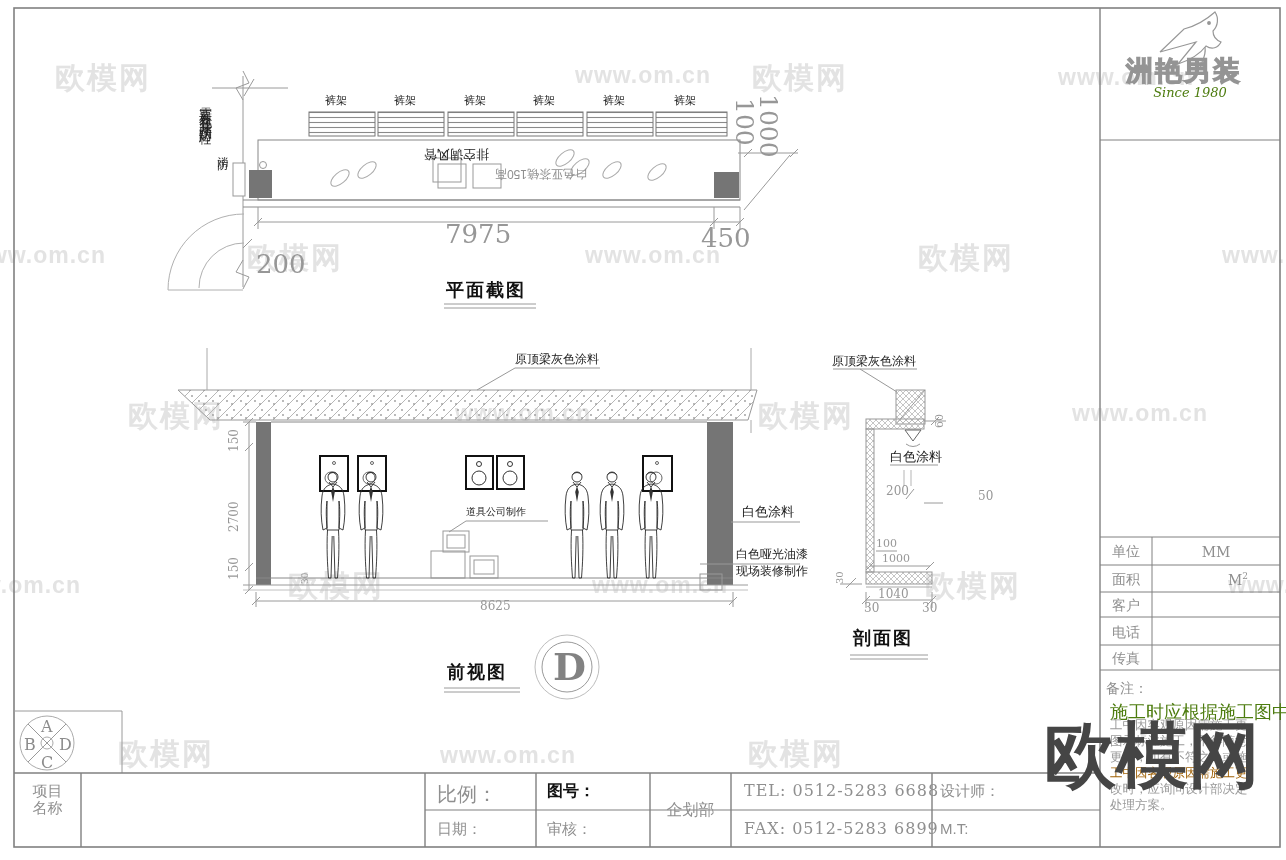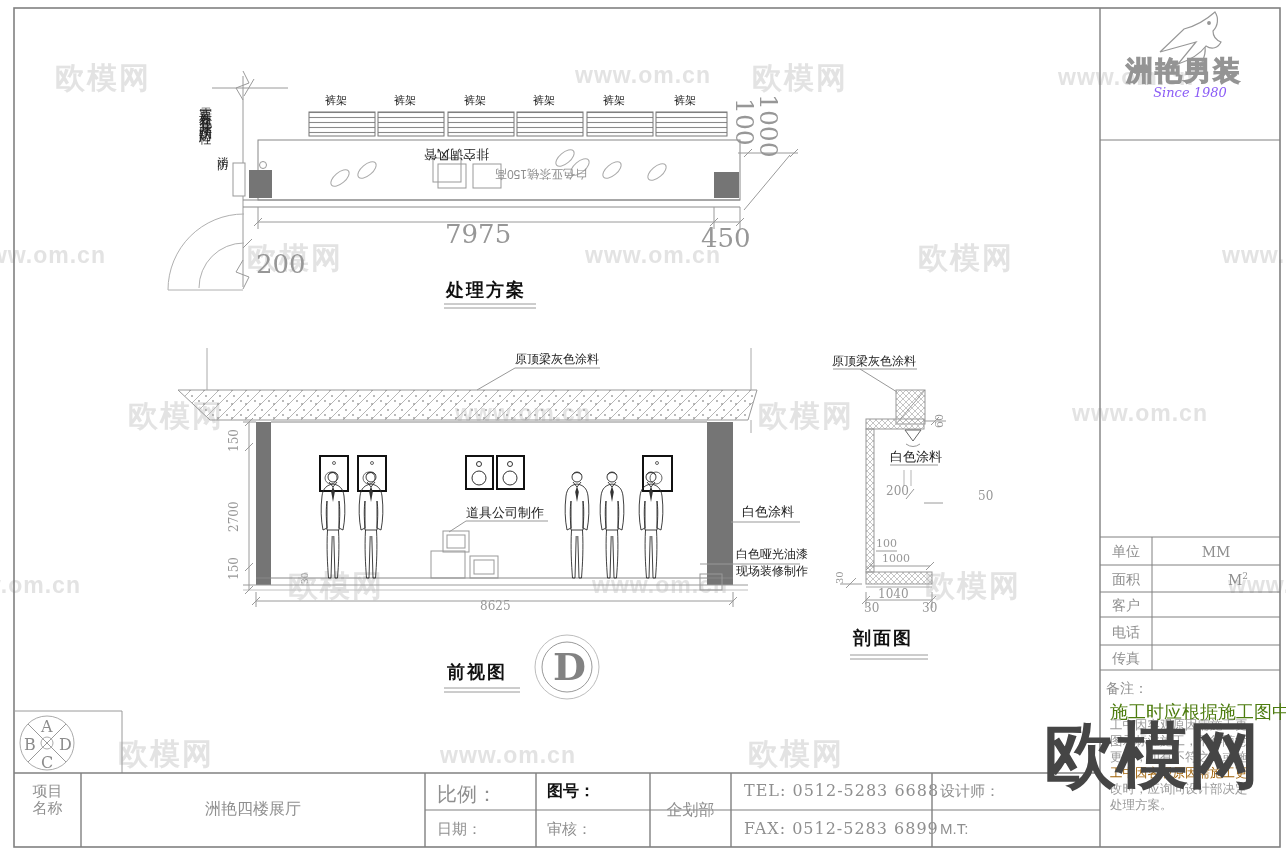--- a/index.html
+++ b/index.html
@@ -16,21 +16,21 @@
   .layer{position:absolute;left:0;top:0;z-index:2;}
   .txt{z-index:3;}
   .r180{transform:rotate(180deg);}
   .r90{transform:rotate(90deg);transform-origin:left top;}
   .rm90{transform:rotate(-90deg);transform-origin:left top;}
   .vtext{writing-mode:vertical-rl;letter-spacing:3px;}
   .title{font-size:18px;font-weight:bold;color:#111;letter-spacing:2px;}
   .bigwm{position:absolute;z-index:6;font-size:72px;font-weight:bold;color:#454545;letter-spacing:0px;
          font-family:"Liberation Sans",sans-serif;}
   .logoname{font-size:27px;font-weight:bold;color:#fff;-webkit-text-stroke:1.2px #949494;letter-spacing:2px;}
-  .since{font-family:"DejaVu Serif",serif;font-style:italic;color:#8b5cf6;font-size:13px;}
+  .since{font-family:"DejaVu Serif",serif;font-style:italic;color:#4d7c0f;font-size:13px;}
   sup{font-size:9px;}
 </style>
 </head>
 <body>
 
 <div id="sheet">
 
   <span class="wm cn" style="left:55px;top:58px">欧模网</span>
   <span class="wm url" style="left:575px;top:62px">www.om.cn</span>
   <span class="wm cn" style="left:752px;top:58px">欧模网</span>
@@ -314,24 +314,24 @@
   <div class="t txt cjk lbl" style="left:533px;top:94px;font-size:11px">裤架</div>
   <div class="t txt cjk lbl" style="left:603px;top:94px;font-size:11px">裤架</div>
   <div class="t txt cjk lbl" style="left:674px;top:94px;font-size:11px">裤架</div>
   <div class="t txt cjk lbl r180" style="left:424px;top:146px;font-size:13px">排空调风管</div>
   <div class="t txt cjk gray r180" style="left:495px;top:166px;font-size:12px">白色亚茶镜150高</div>
   <div class="t txt dim" style="left:445px;top:220px;font-size:26px">7975</div>
   <div class="t txt dim" style="left:701px;top:224px;font-size:26px">450</div>
   <div class="t txt dim" style="left:256px;top:250px;font-size:26px">200</div>
   <div class="t txt dim r90" style="left:758px;top:98px;font-size:25px">100</div>
   <div class="t txt dim r90" style="left:782px;top:94px;font-size:25px">1000</div>
-  <div class="t txt cjk title" style="left:446px;top:280px">处理方案</div>
+  <div class="t txt cjk title" style="left:446px;top:280px">平面截图</div>
 
   <div class="t txt cjk lbl" style="left:515px;top:353px;font-size:12px">原顶梁灰色涂料</div>
-  <div class="t txt cjk lbl" style="left:466px;top:506px;font-size:13px">道具公司制作</div>
+  <div class="t txt cjk lbl" style="left:466px;top:506px;font-size:10px">道具公司制作</div>
   <div class="t txt cjk lbl" style="left:742px;top:505px;font-size:13px">白色涂料</div>
   <div class="t txt cjk lbl" style="left:736px;top:548px;font-size:12px">白色哑光油漆</div>
   <div class="t txt cjk lbl" style="left:736px;top:565px;font-size:12px">现场装修制作</div>
   <div class="t txt dim rm90" style="left:228px;top:452px;font-size:12px">150</div>
   <div class="t txt dim rm90" style="left:228px;top:532px;font-size:12px">2700</div>
   <div class="t txt dim rm90" style="left:228px;top:580px;font-size:12px">150</div>
   <div class="t txt dim rm90" style="left:300px;top:584px;font-size:9px">30</div>
   <div class="t txt dim" style="left:480px;top:600px;font-size:12px">8625</div>
   <div class="t txt cjk title" style="left:447px;top:662px">前视图</div>
   <div class="t txt dim" style="left:553px;top:645px;font-size:38px;font-weight:bold;color:#828282">D</div>
@@ -367,21 +367,20 @@
   <div class="t txt cjk gray" style="left:1106px;top:680px;font-size:14px">备注：</div>
   <div class="t txt cjk" style="left:1110px;top:702px;font-size:18px;color:#4d7c0f">施工时应根据施工图中</div>
   <div class="t txt cjk" style="left:1110px;top:718px;font-size:12.5px;color:#9a9a9a">工中因客观原因需施工更</div>
   <div class="t txt cjk" style="left:1110px;top:734px;font-size:12.5px;color:#9a9a9a">图示标注施工，不得随意</div>
   <div class="t txt cjk" style="left:1110px;top:750px;font-size:12.5px;color:#9a9a9a">更改，如有不符之处或施</div>
   <div class="t txt cjk" style="left:1110px;top:766px;font-size:12.5px;color:#a16207">工中因客观原因需施工更</div>
   <div class="t txt cjk" style="left:1110px;top:782px;font-size:12.5px;color:#9a9a9a">改时，应询问设计部决定</div>
   <div class="t txt cjk" style="left:1110px;top:798px;font-size:12.5px;color:#9a9a9a">处理方案。</div>
 
   <div class="t txt cjk gray" style="left:14px;top:782px;width:67px;text-align:center;font-size:15px"><span>项目</span><br><span>名称</span></div>
-  <div class="t txt cjk gray" style="left:81px;top:800px;width:344px;text-align:center;font-size:16px">洲艳四楼展厅</div>
   <div class="t txt cjk gray" style="left:437px;top:783px;font-size:20px">比例：</div>
   <div class="t txt cjk gray" style="left:437px;top:820px;font-size:15px">日期：</div>
   <div class="t txt cjk" style="left:547px;top:782px;font-size:16px;font-weight:bold;color:#111">图号：</div>
   <div class="t txt cjk gray" style="left:547px;top:820px;font-size:15px">审核：</div>
   <div class="t txt cjk gray" style="left:650px;top:801px;width:81px;text-align:center;font-size:16px">企划部</div>
   <div class="t txt gray" style="left:744px;top:782px;font-size:16px;font-family:'DejaVu Serif',serif;letter-spacing:1px">TEL: 0512-5283 6688</div>
   <div class="t txt gray" style="left:744px;top:820px;font-size:16px;font-family:'DejaVu Serif',serif;letter-spacing:1px">FAX: 0512-5283 6899</div>
   <div class="t txt cjk gray" style="left:940px;top:782px;font-size:15px">设计师：</div>
   <div class="t txt cjk gray" style="left:940px;top:820px;font-size:15px">M.T:</div>
 

